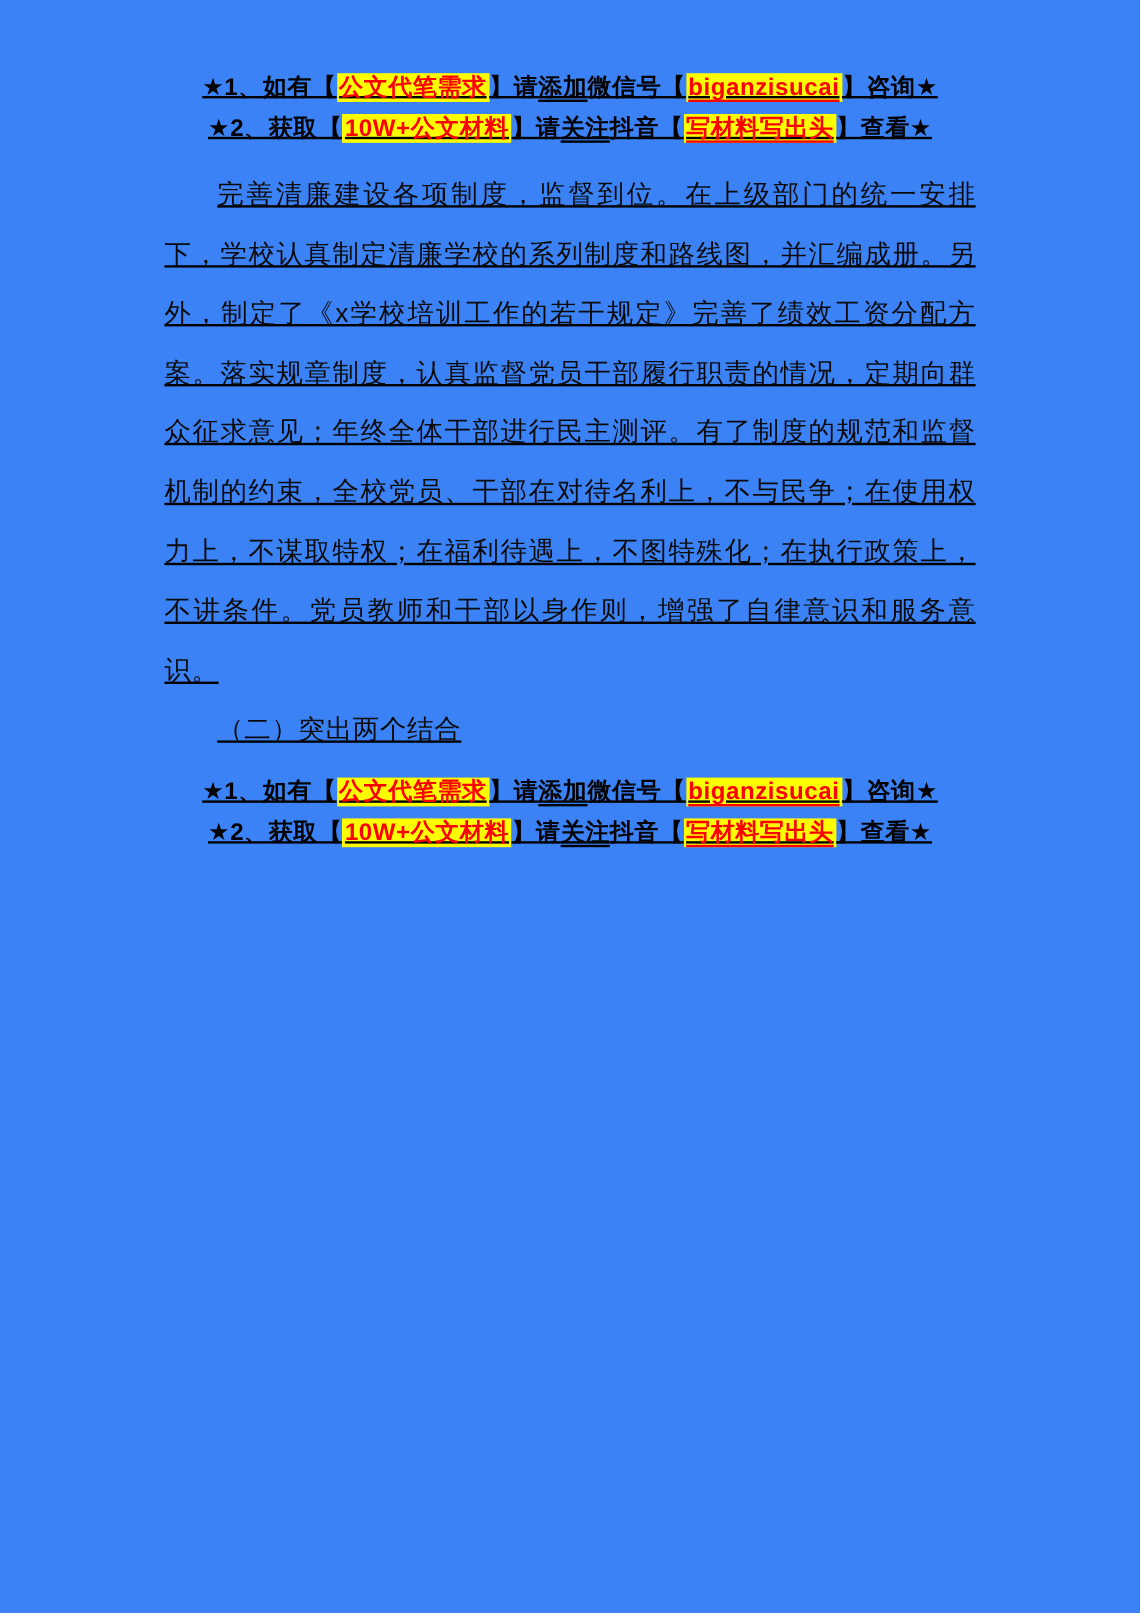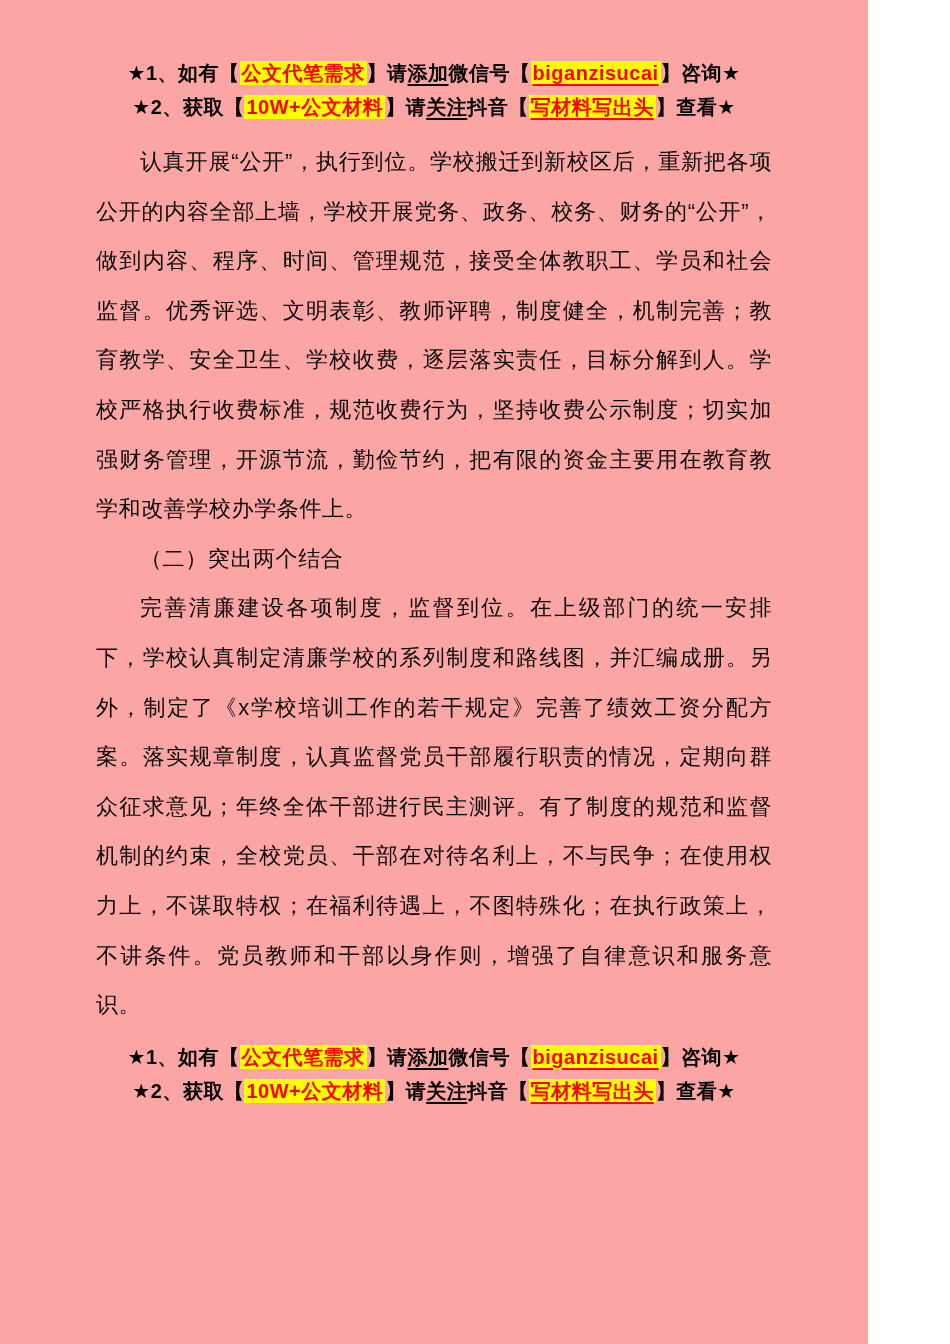--- a/index.html
+++ b/index.html
@@ -2,26 +2,27 @@
 <html><head>
 <meta charset="utf-8">
 <style>
   html, body {
     margin: 0;
     padding: 0;
     background: #ffffff;
   }
   .page {
     position: relative;
-    width: 868px;
+    width: 950px;
     height: 1344px;
-    background: #fca5a5;
+    background: #3b82f6;
     overflow: hidden;
     font-family: "Liberation Sans", "DejaVu Sans", sans-serif;
     color: #000000;
+    text-decoration: underline;
   }
   
   .promo {
     text-align: center;
     font-size: 20px;
     font-weight: 700;
     letter-spacing: 0.5px;
     color: #000000;
   }
   .promo-top { padding-top: 56px; }
@@ -62,23 +63,22 @@
   <div class="promo promo-top">
     <div class="promo-line">
       <span>★1、如有【</span><span class="hl">公文代笔需求</span><span>】请</span><span class="u">添加</span><span>微信号【</span><span class="hl u">biganzisucai</span><span>】咨询★</span>
     </div>
     <div class="promo-line">
       <span>★2、获取【</span><span class="hl">10W+公文材料</span><span>】请</span><span class="u">关注</span><span>抖音【</span><span class="hl u">写材料写出头</span><span>】查看★</span>
     </div>
   </div>
 
   <div class="content">
-    <p>认真开展“公开”，执行到位。学校搬迁到新校区后，重新把各项公开的内容全部上墙，学校开展党务、政务、校务、财务的“公开”，做到内容、程序、时间、管理规范，接受全体教职工、学员和社会监督。优秀评选、文明表彰、教师评聘，制度健全，机制完善；教育教学、安全卫生、学校收费，逐层落实责任，目标分解到人。学校严格执行收费标准，规范收费行为，坚持收费公示制度；切实加强财务管理，开源节流，勤俭节约，把有限的资金主要用在教育教学和改善学校办学条件上。</p>
+    <p>完善清廉建设各项制度，监督到位。在上级部门的统一安排下，学校认真制定清廉学校的系列制度和路线图，并汇编成册。另外，制定了《x学校培训工作的若干规定》完善了绩效工资分配方案。落实规章制度，认真监督党员干部履行职责的情况，定期向群众征求意见；年终全体干部进行民主测评。有了制度的规范和监督机制的约束，全校党员、干部在对待名利上，不与民争；在使用权力上，不谋取特权；在福利待遇上，不图特殊化；在执行政策上，不讲条件。党员教师和干部以身作则，增强了自律意识和服务意识。</p>
     <p>（二）突出两个结合</p>
-    <p>完善清廉建设各项制度，监督到位。在上级部门的统一安排下，学校认真制定清廉学校的系列制度和路线图，并汇编成册。另外，制定了《x学校培训工作的若干规定》完善了绩效工资分配方案。落实规章制度，认真监督党员干部履行职责的情况，定期向群众征求意见；年终全体干部进行民主测评。有了制度的规范和监督机制的约束，全校党员、干部在对待名利上，不与民争；在使用权力上，不谋取特权；在福利待遇上，不图特殊化；在执行政策上，不讲条件。党员教师和干部以身作则，增强了自律意识和服务意识。</p>
   </div>
 
   <div class="promo promo-bottom">
     <div class="promo-line">
       <span>★1、如有【</span><span class="hl">公文代笔需求</span><span>】请</span><span class="u">添加</span><span>微信号【</span><span class="hl u">biganzisucai</span><span>】咨询★</span>
     </div>
     <div class="promo-line">
       <span>★2、获取【</span><span class="hl">10W+公文材料</span><span>】请</span><span class="u">关注</span><span>抖音【</span><span class="hl u">写材料写出头</span><span>】查看★</span>
     </div>
   </div>

